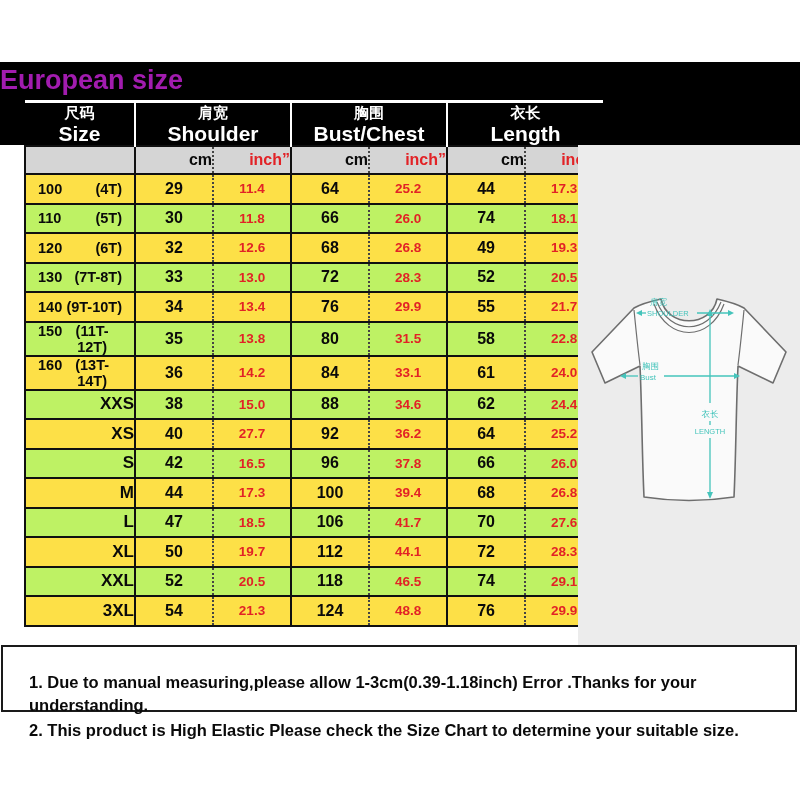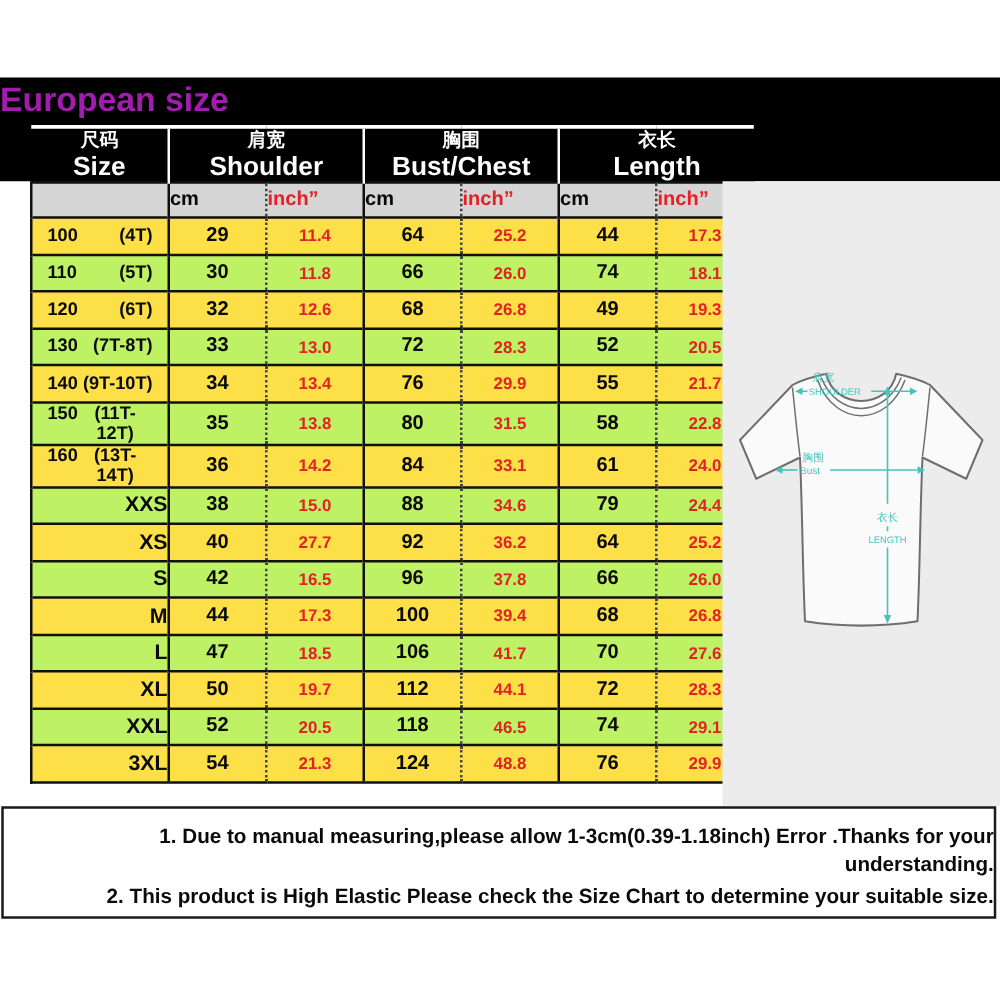--- a/index.html
+++ b/index.html
@@ -22,21 +22,21 @@
 
   thead th {
     background:#000000; color:#ffffff; height:42px;
     border-top:3px solid #ffffff; vertical-align:middle; text-align:center;
   }
   thead th + th { border-left:2px solid #ffffff; }
   thead .zh { font-size:15px; font-weight:bold; line-height:18px; }
   thead .en { font-size:21px; font-weight:bold; line-height:23px; }
 
   tr.units td {
-    background:#d5d5d5; height:26px; text-align:left;
+    background:#d5d5d5; height:26px; text-align:right;
     font-size:16px; font-weight:bold; color:#0a0a0a;
     border-top:2px solid #101010;
   }
   tr.units td.u-cm   { border-left:2px solid #101010; }
   tr.units td.u-inch { border-left:2px dotted #444444; color:#e22226; }
   tr.units td:first-child { border-left:2px solid #101010; }
   tr.units td:last-child  { border-right:2px solid #101010; }
 
   tbody td {
     height:27.5px; text-align:center; vertical-align:middle;
@@ -48,24 +48,23 @@
   tbody td:last-child  { border-right:2px solid #101010; }
   tbody td.cmcol { border-left:2px solid #101010; }
   tbody td.inch  { border-left:2px dotted #444444; color:#e22226; font-size:13.5px; }
   tbody tr.dark td  { background:#fde047; }
   tbody tr.light td { background:#bef264; }
 
   td.size .split    { display:flex; justify-content:space-between; padding:0 12px; font-size:14.5px; }
   td.size .centered { display:flex; justify-content:flex-end; font-size:17px; }
 
   .notes-box {
-    position:absolute; left:1px; top:645px; width:796px; height:90px;
+    position:absolute; left:1px; top:645px; width:796px; height:67px;
     background:#ffffff; border:2px solid #1a1a1a; box-sizing:border-box;
-    padding:11px 0 0 26px;
-    text-align:right;
+    padding:24px 0 0 26px;
   }
   .notes-box p {
     margin:0 0 2px 0; font-size:16.5px; font-weight:bold; color:#0a0a0a; line-height:23px;
   }
   .tee-svg { position:absolute; left:0; top:0; }
 </style>
 </head>
 <body>
 
 <div class="stage">
@@ -214,21 +213,21 @@
         <tr class="light">
           <td class="size">
             <div class="centered">
               <span>XXS</span>
             </div>
           </td>
           <td class="cmcol">38</td>
           <td class="inch">15.0</td>
           <td class="cmcol">88</td>
           <td class="inch">34.6</td>
-          <td class="cmcol">79</td>
+          <td class="cmcol">62</td>
           <td class="inch">24.4</td>
         </tr>
         <tr class="dark">
           <td class="size">
             <div class="centered">
               <span>XS</span>
             </div>
           </td>
           <td class="cmcol">40</td>
           <td class="inch">27.7</td>

